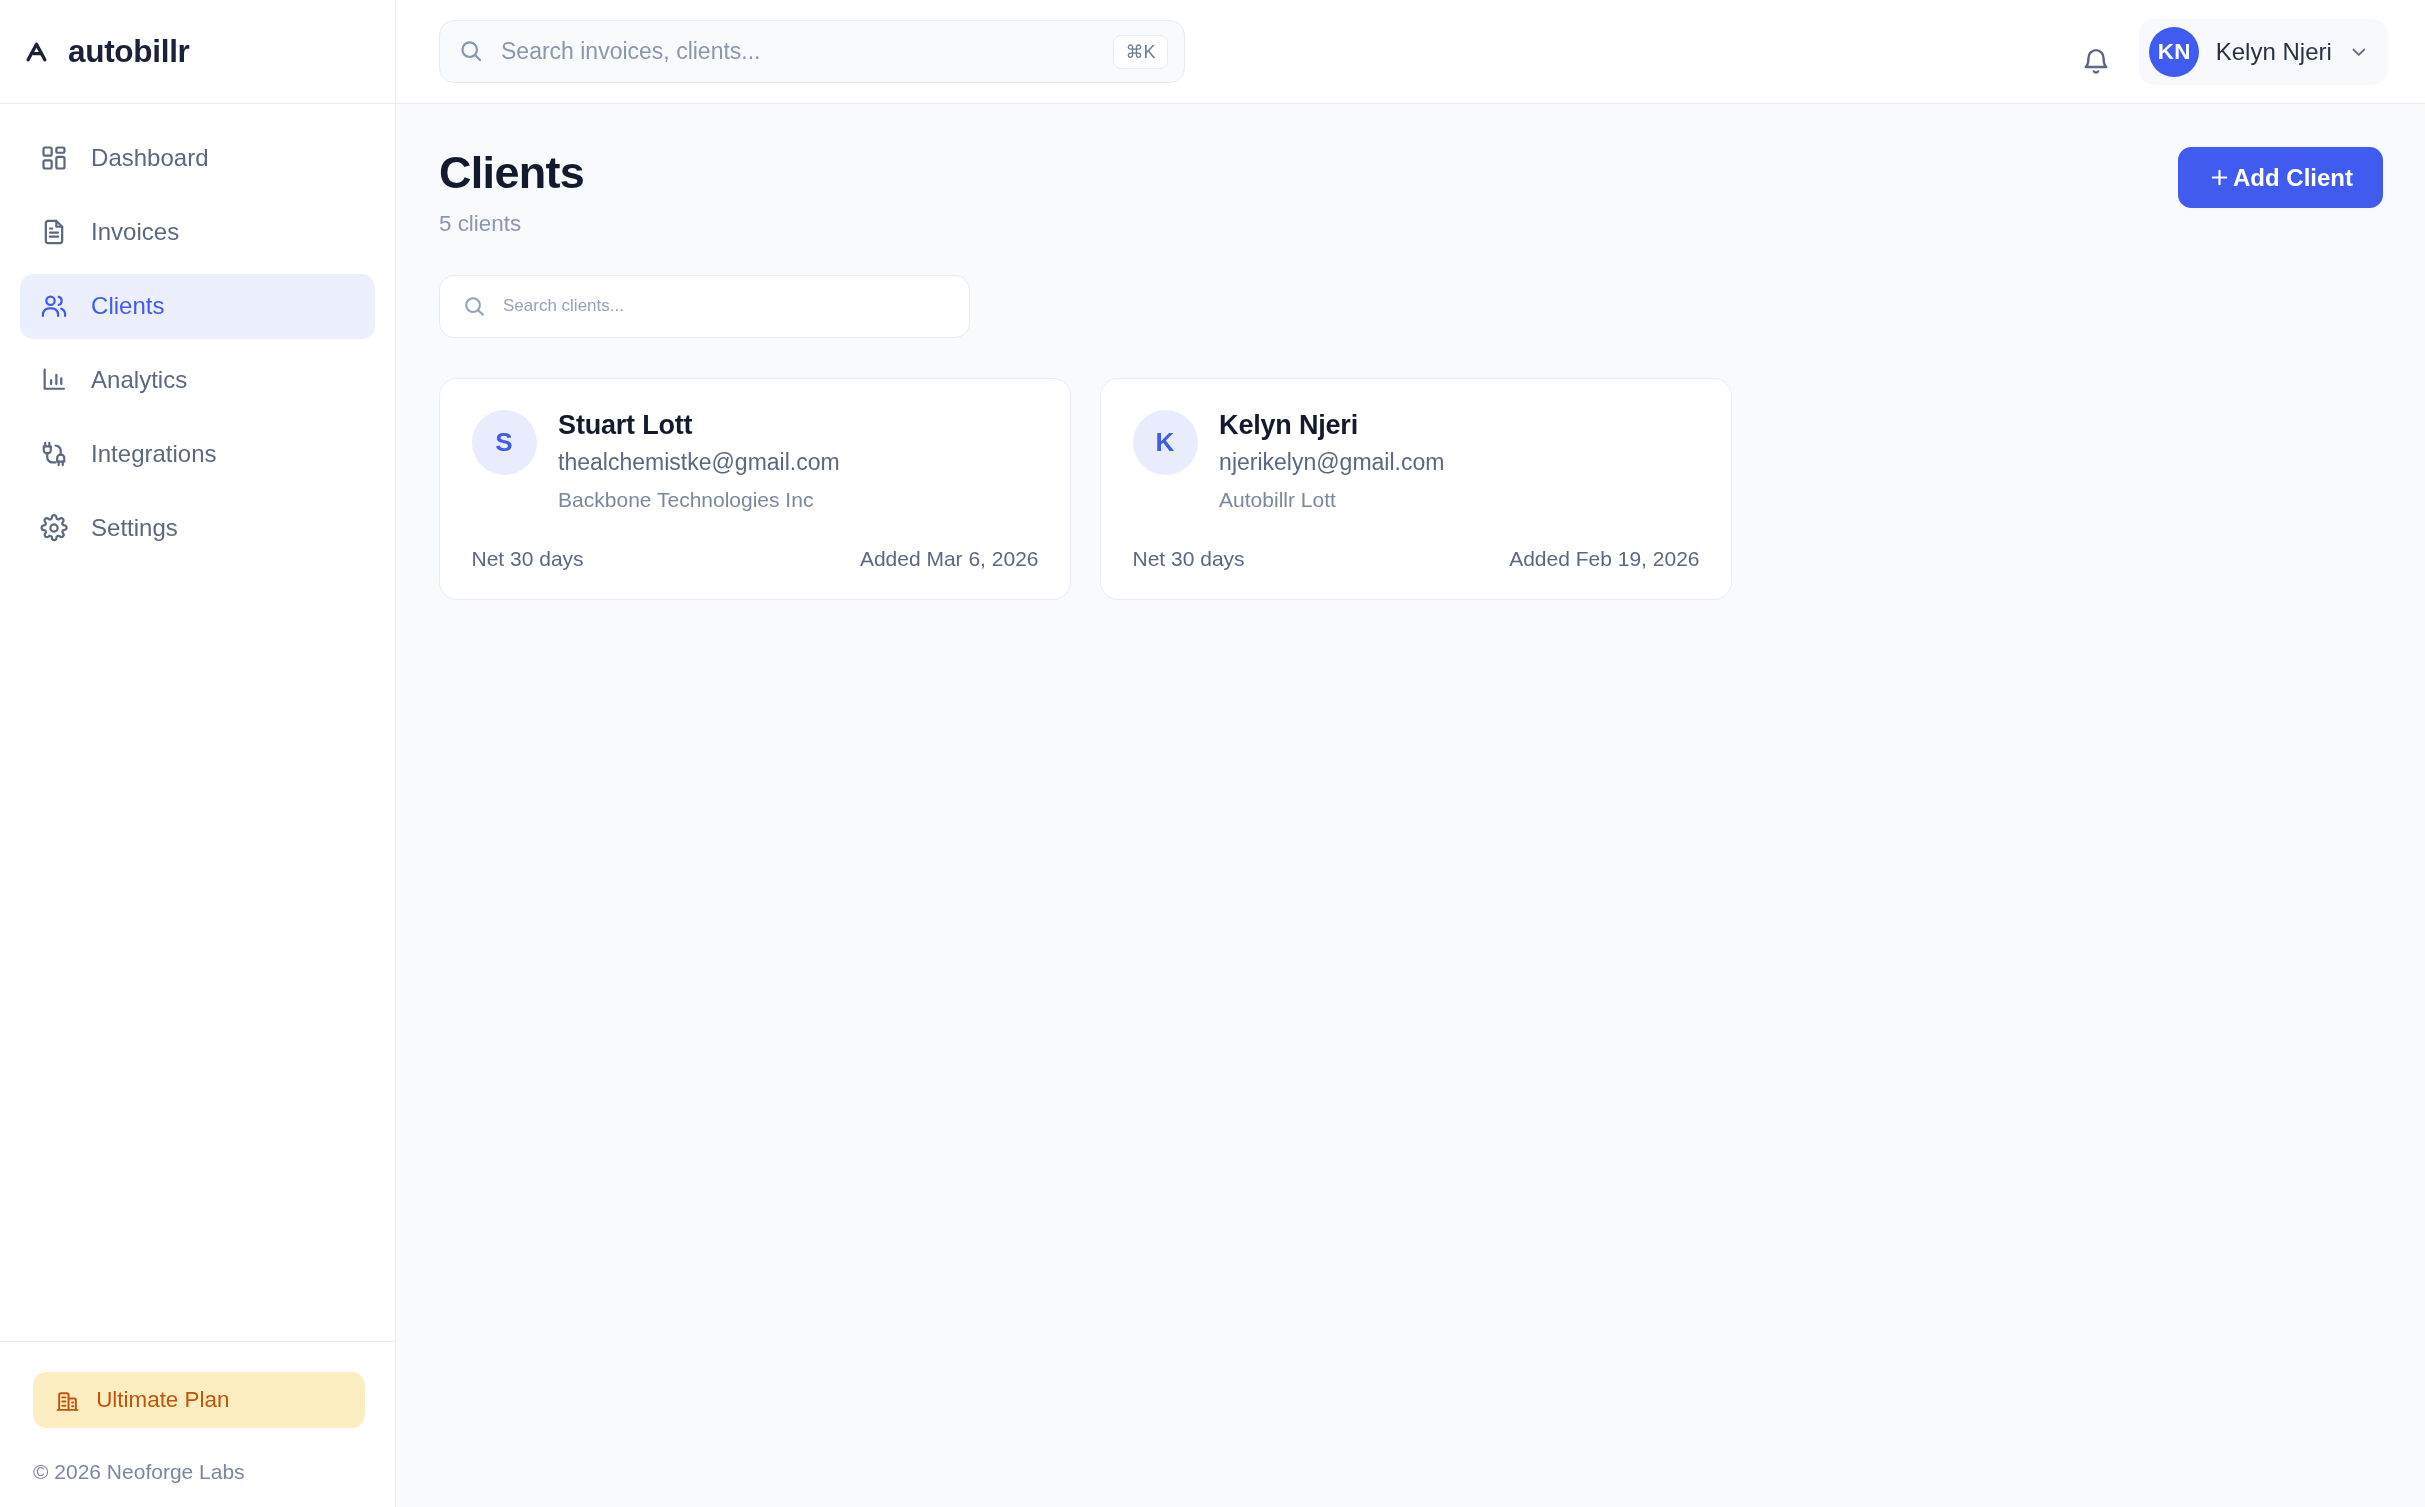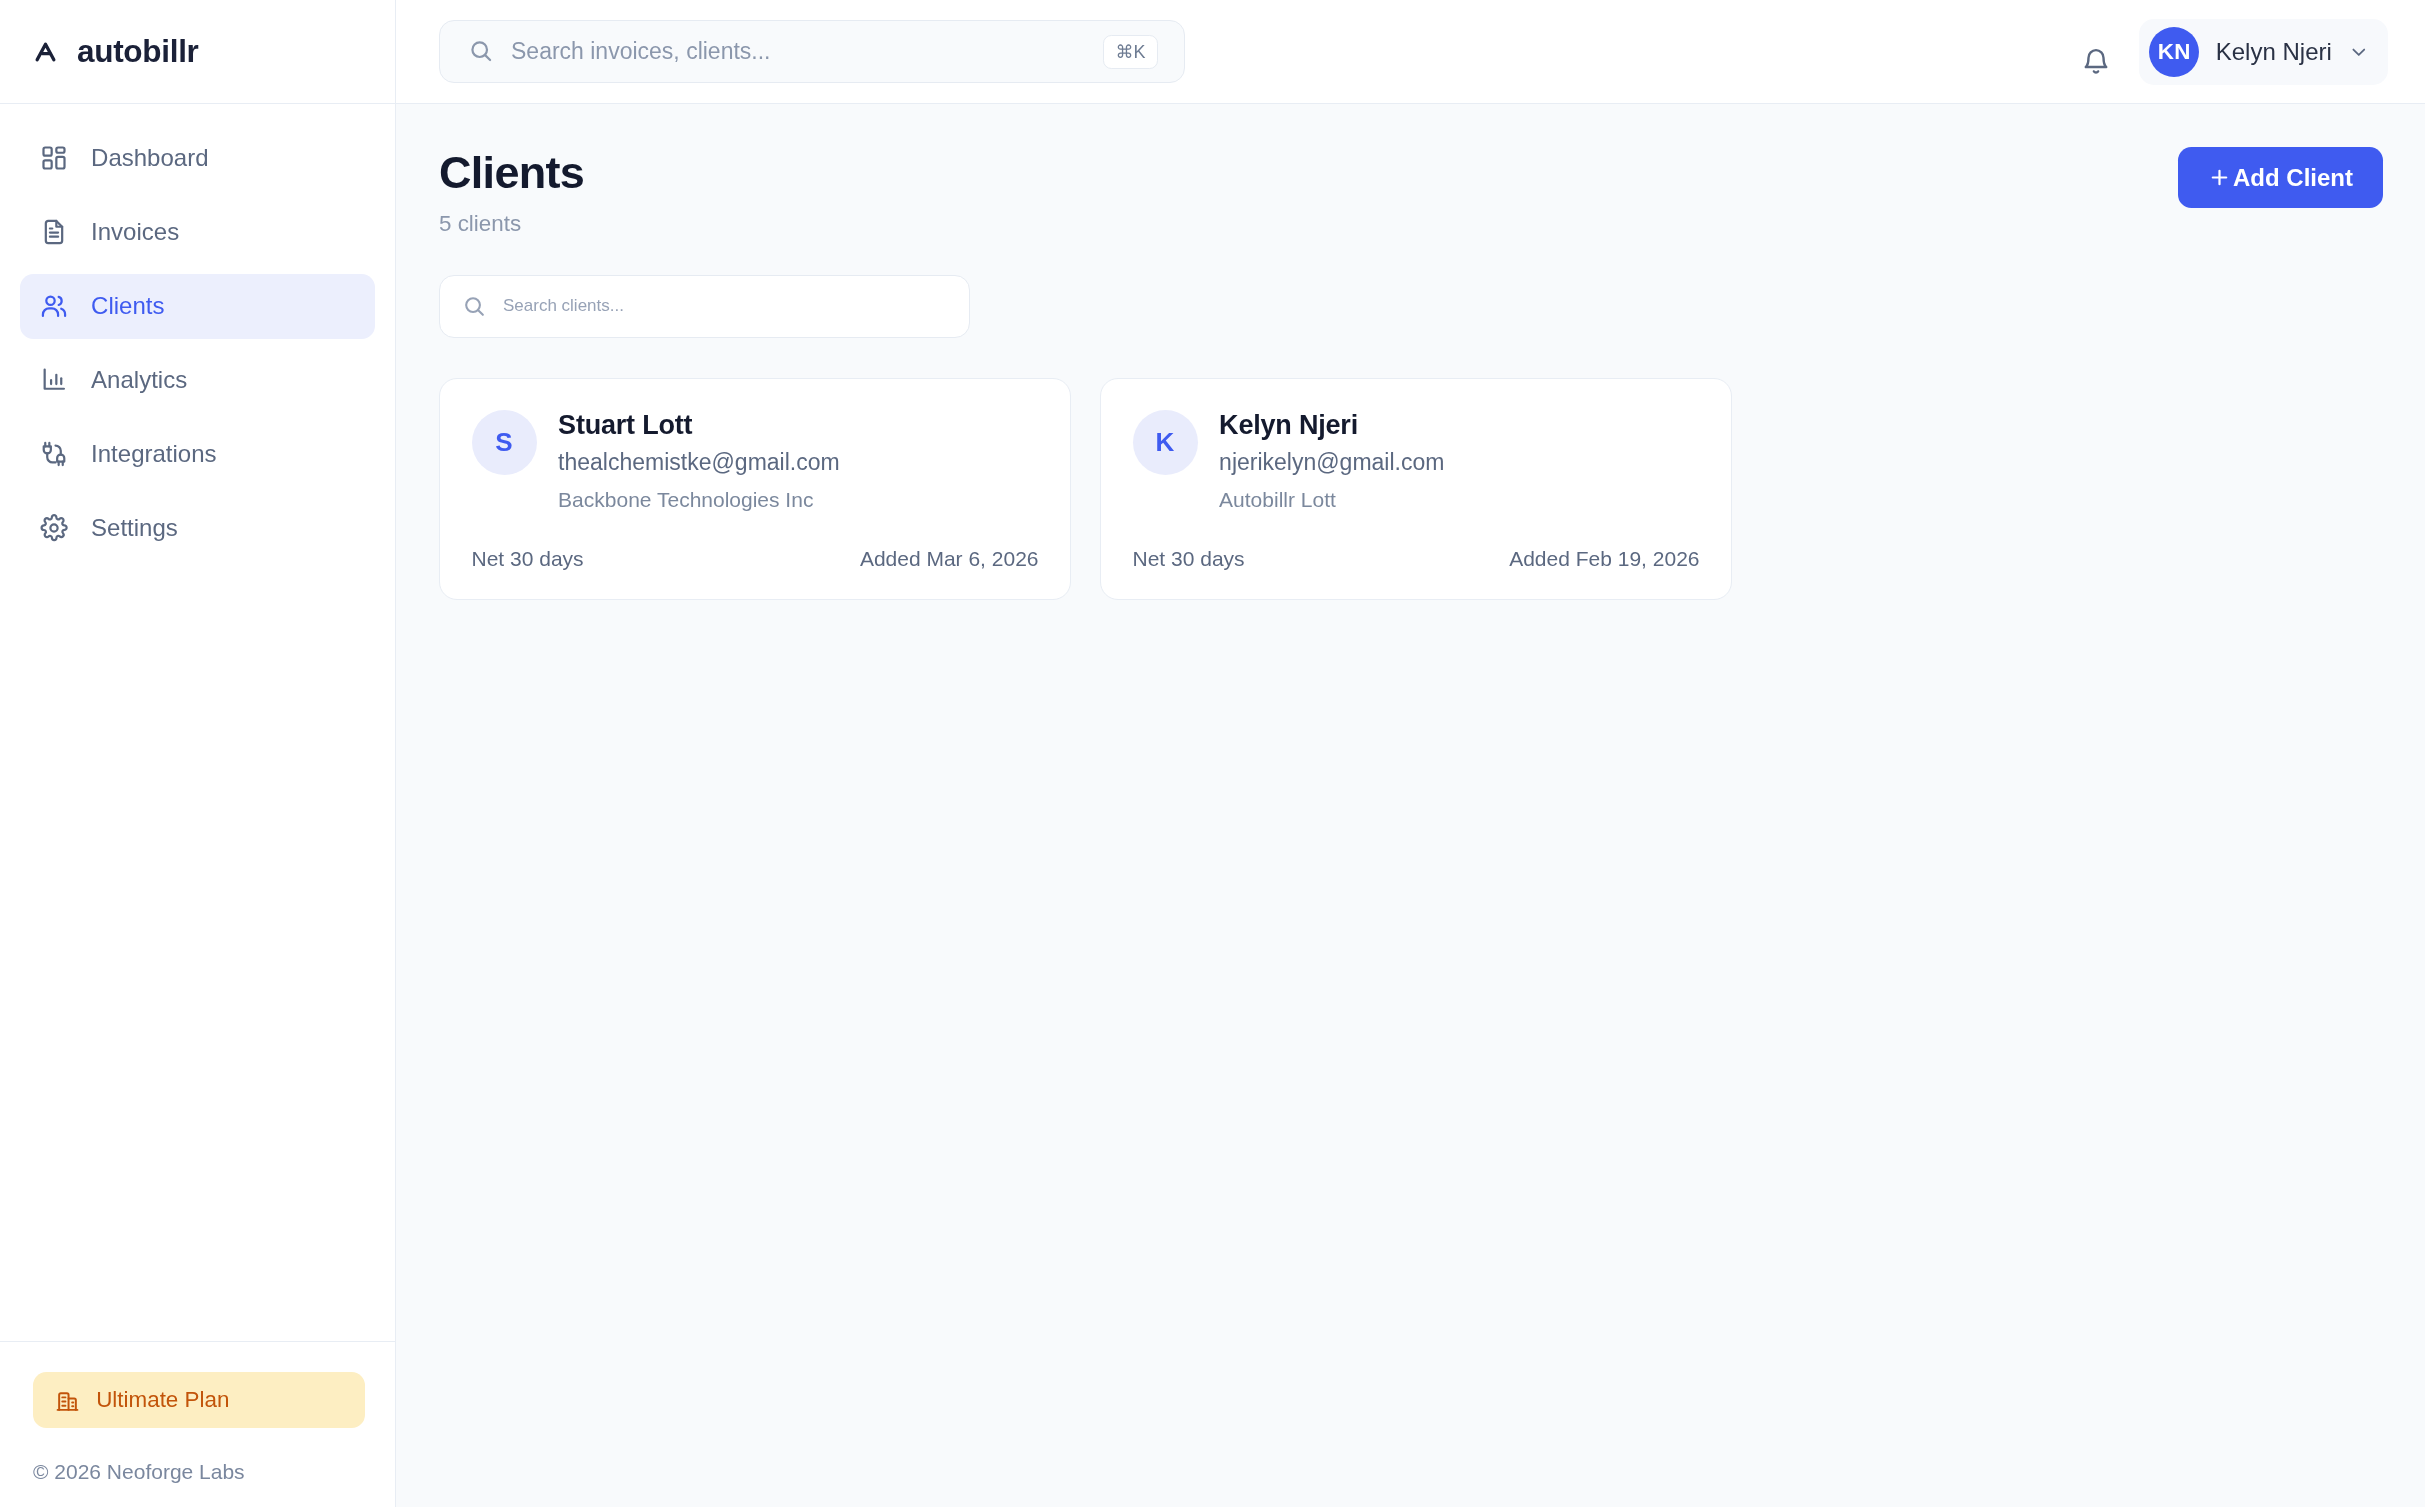--- a/index.html
+++ b/index.html
@@ -15,21 +15,21 @@
   .sidebar {
     width: 396px; height: 1507px;
     background: #ffffff;
     border-right: 1.7px solid #e8edf4;
     display: flex; flex-direction: column;
     flex: 0 0 396px;
   }
   .brand {
     height: 104px;
     display: flex; align-items: center;
-    gap: 18px; padding-left: 31px;
+    gap: 18px; padding-left: 22px;
     border-bottom: 1.7px solid #e8edf4;
   }
   .brand-mark { width: 28px; height: 28px; display:flex; align-items:center; justify-content:center; }
   .brand-name { font-size: 31.5px; font-weight: 700; color: #1b2138; letter-spacing: -0.3px; }
 
   .nav { padding: 21.6px 20px 0 20px; flex: 1; }
   .nav-item {
     display: flex; align-items: center; gap: 21.6px;
     height: 65px; padding-left: 18px;
     border-radius: 13.3px;
@@ -55,21 +55,21 @@
   .main { flex: 1; display: flex; flex-direction: column; background: #f8fafc; min-width: 0; }
   .topbar {
     height: 104px; background: #ffffff;
     border-bottom: 1.7px solid #e8edf4;
     display: flex; align-items: center;
     padding: 0 38px 0 43px; gap: 16.6px;
   }
   .global-search {
     position: relative; width: 746px; height: 63px;
     background: #f8fafc; border: 1.7px solid #e6ebf2;
-    border-radius: 15px; display: flex; align-items: center; padding: 0 26px;
+    border-radius: 15px; display: flex; align-items: center; padding: 0 16px;
   }
   .global-search .sico { width: 30px; height: 30px; flex: 0 0 30px; display:flex; align-items:center; justify-content:center;}
   .global-search input {
     border: none; outline: none; background: transparent;
     font-family: inherit; font-size: 23px; color: #2d3748;
     flex: 1; padding-left: 15px;
   }
   .global-search input::placeholder { color: #8b97ac; }
   .kbd {
     background: #ffffff; border: 1.7px solid #e6ebf2; border-radius: 8.3px;

